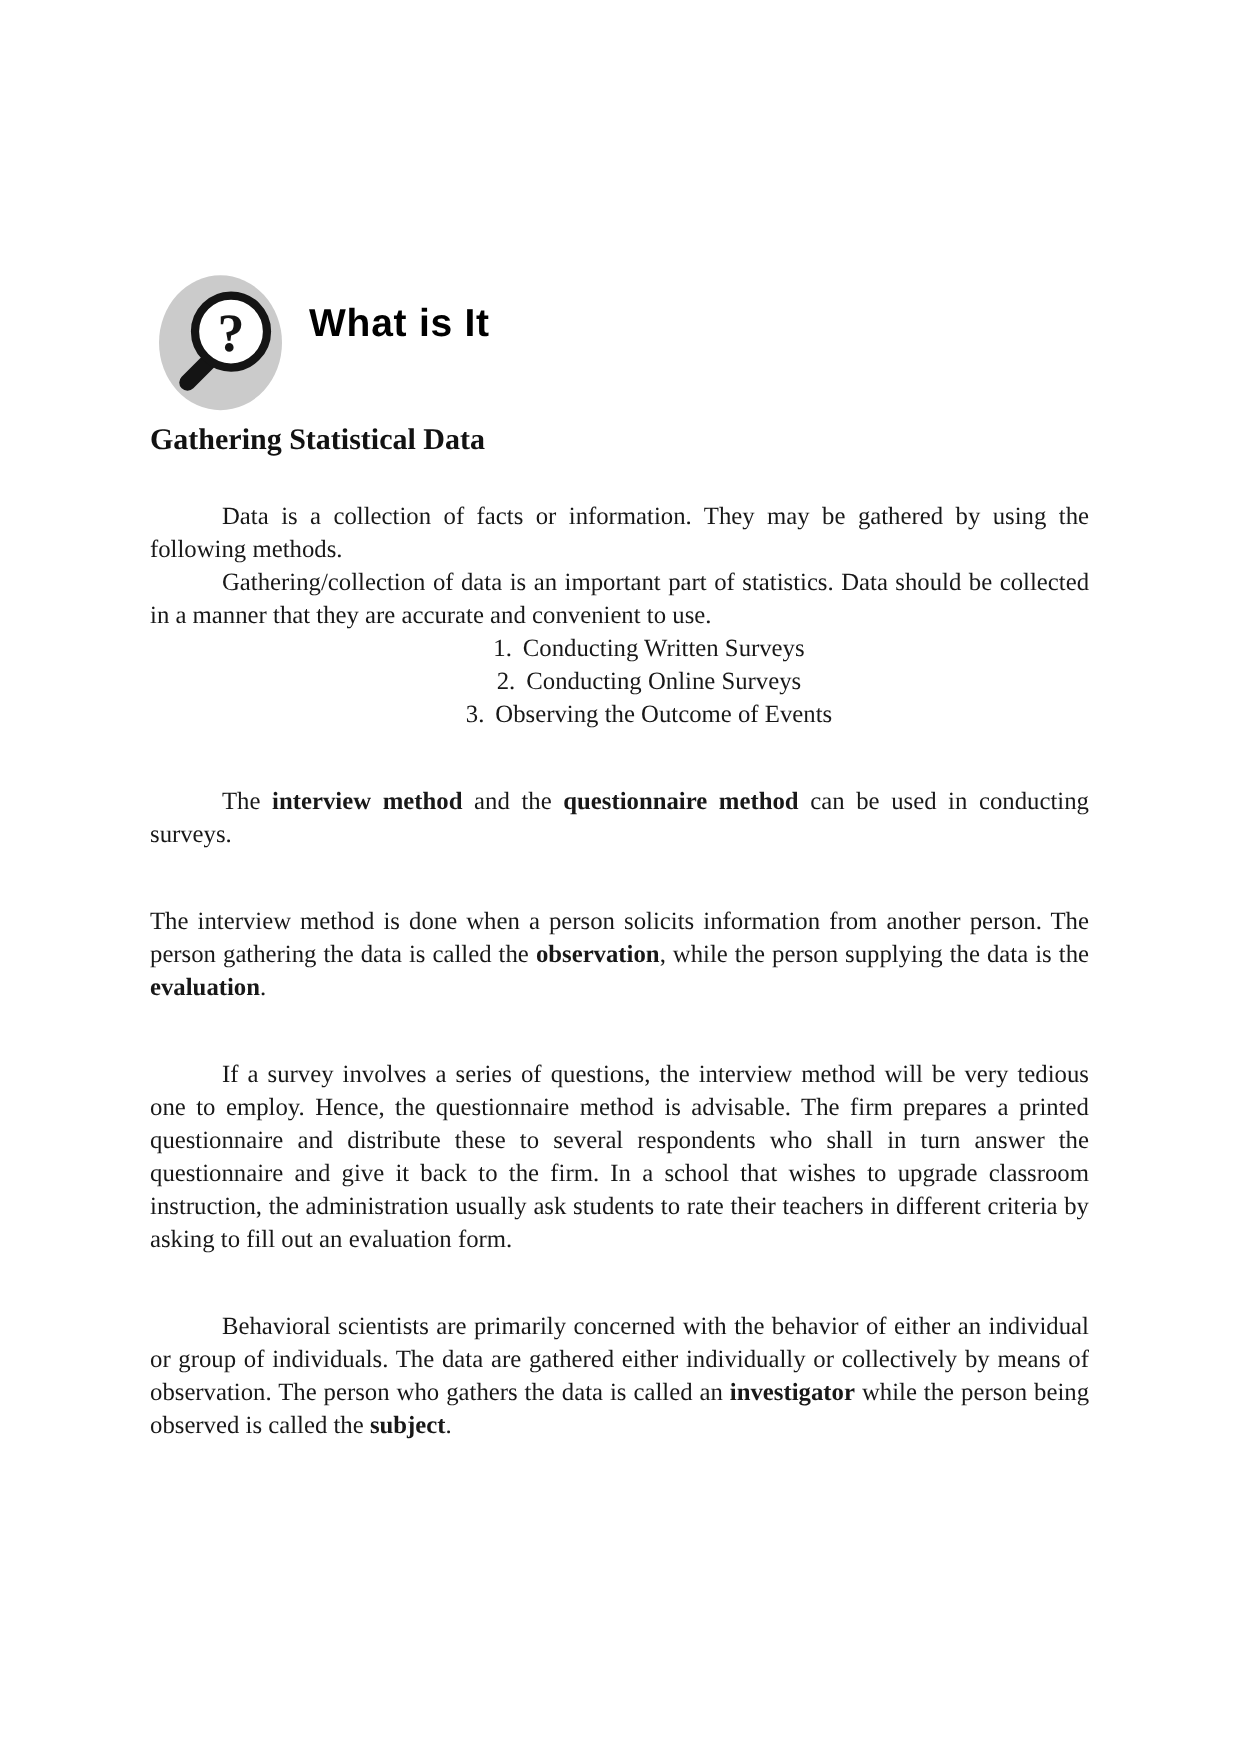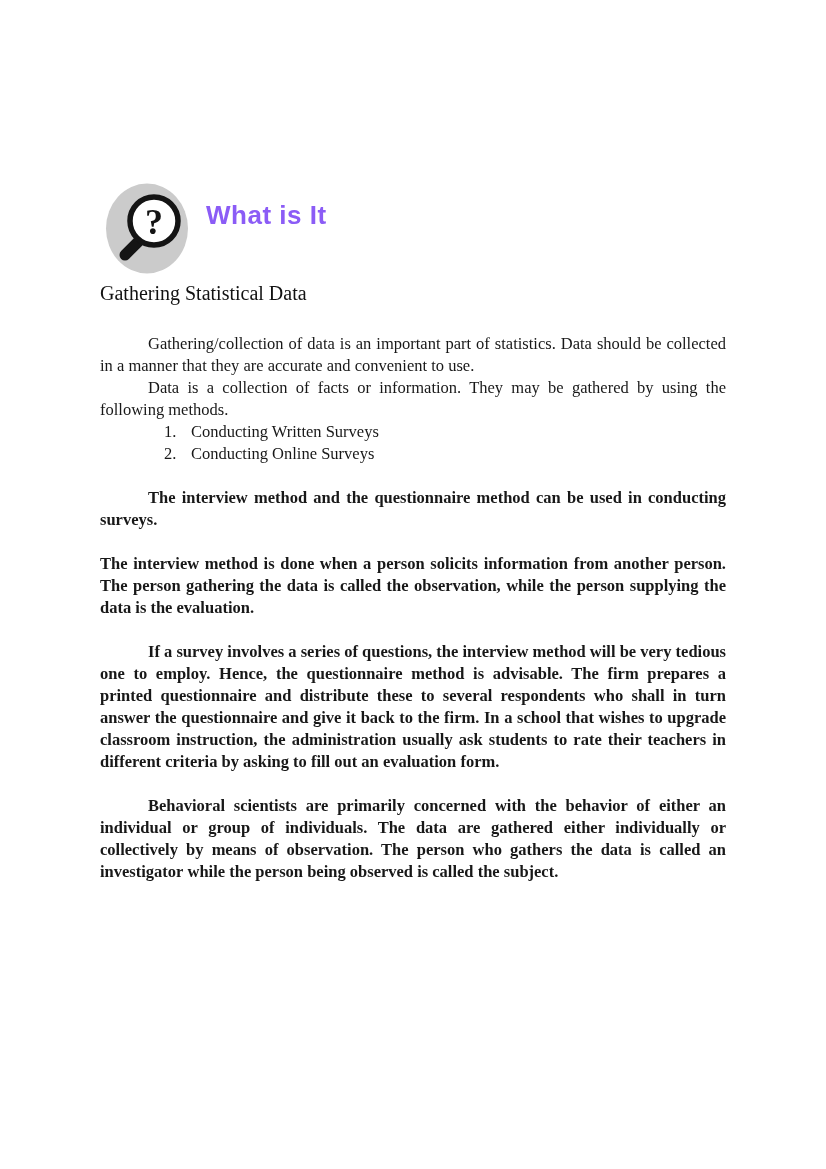--- a/index.html
+++ b/index.html
@@ -22,45 +22,45 @@
     align-items: center;
   }
   .icon-wrap { width: 86px; height: 93px; flex: 0 0 auto; }
   .wii-title {
     margin: 0 0 0 16px;
     position: relative; top: -13px;
     font-family: "Liberation Sans", sans-serif;
     font-weight: bold;
     font-size: 26px;
     letter-spacing: 0.5px;
-    color: #8b5cf6;
+    color: #000000;
   }
   .doc-title {
     margin: 7px 0 0 100px;
     font-family: "Liberation Serif", serif;
-    font-weight: normal;
+    font-weight: bold;
     font-size: 20px;
     color: #121212;
   }
   .body-text {
     margin: 28px 100px 0 100px;
     width: 626px;
     font-size: 16.5px;
     line-height: 22px;
     text-align: justify;
     color: #181818;
   }
   .body-text p { margin: 0; }
   .body-text p.indent { text-indent: 48px; }
-  .body-text .spaced { margin-top: 22px; font-weight: bold; }
+  .body-text .spaced { margin-top: 36px; }
   .method-list {
-    margin: 0 0 0 64px;
+    margin: 0 0 0 32px;
     padding: 0;
     list-style: none;
-    text-align: left;
+    text-align: center;
   }
   .method-list li { margin: 0; }
   .li-num { display: inline-block; width: 27px; }
 </style>
 </head>
 <body>
 
 <div class="page">
 
   <header class="wii-header">
@@ -71,25 +71,26 @@
         <circle cx="50" cy="39" r="24" fill="#ffffff" stroke="#141414" stroke-width="5.5"></circle>
         <text x="50" y="52" text-anchor="middle" font-size="36" font-weight="bold" font-family="Liberation Serif, serif" fill="#141414">?</text>
       </svg>
     </span>
     <h1 class="wii-title">What is It</h1>
   </header>
 
   <h2 class="doc-title">Gathering Statistical Data</h2>
 
   <div class="body-text">
+      <p class="indent"><span>Data is a collection of facts or information. They may be gathered by using the following methods.</span></p>
       <p class="indent"><span>Gathering/collection of data is an important part of statistics. Data should be collected in a manner that they are accurate and convenient to use.</span></p>
-      <p class="indent"><span>Data is a collection of facts or information. They may be gathered by using the following methods.</span></p>
       <ol class="method-list">
         <li><span class="li-num">1.</span><span>Conducting Written Surveys</span></li>
         <li><span class="li-num">2.</span><span>Conducting Online Surveys</span></li>
+        <li><span class="li-num">3.</span><span>Observing the Outcome of Events</span></li>
       </ol>
       <p class="indent spaced"><span>The </span><b>interview method</b><span> and the </span><b>questionnaire method</b><span> can be used in conducting surveys.</span></p>
       <p class=" spaced"><span>The interview method is done when a person solicits information from another person. The person gathering the data is called the </span><b>observation</b><span>, while the person supplying the data is the </span><b>evaluation</b><span>.</span></p>
       <p class="indent spaced"><span>If a survey involves a series of questions, the interview method will be very tedious one to employ. Hence, the questionnaire method is advisable. The firm prepares a printed questionnaire and distribute these to several respondents who shall in turn answer the questionnaire and give it back to the firm. In a school that wishes to upgrade classroom instruction, the administration usually ask students to rate their teachers in different criteria by asking to fill out an evaluation form.</span></p>
       <p class="indent spaced"><span>Behavioral scientists are primarily concerned with the behavior of either an individual or group of individuals. The data are gathered either individually or collectively by means of observation. The person who gathers the data is called an </span><b>investigator</b><span> while the person being observed is called the </span><b>subject</b><span>.</span></p>
     </div>
 
 </div>
 
 </body></html>

